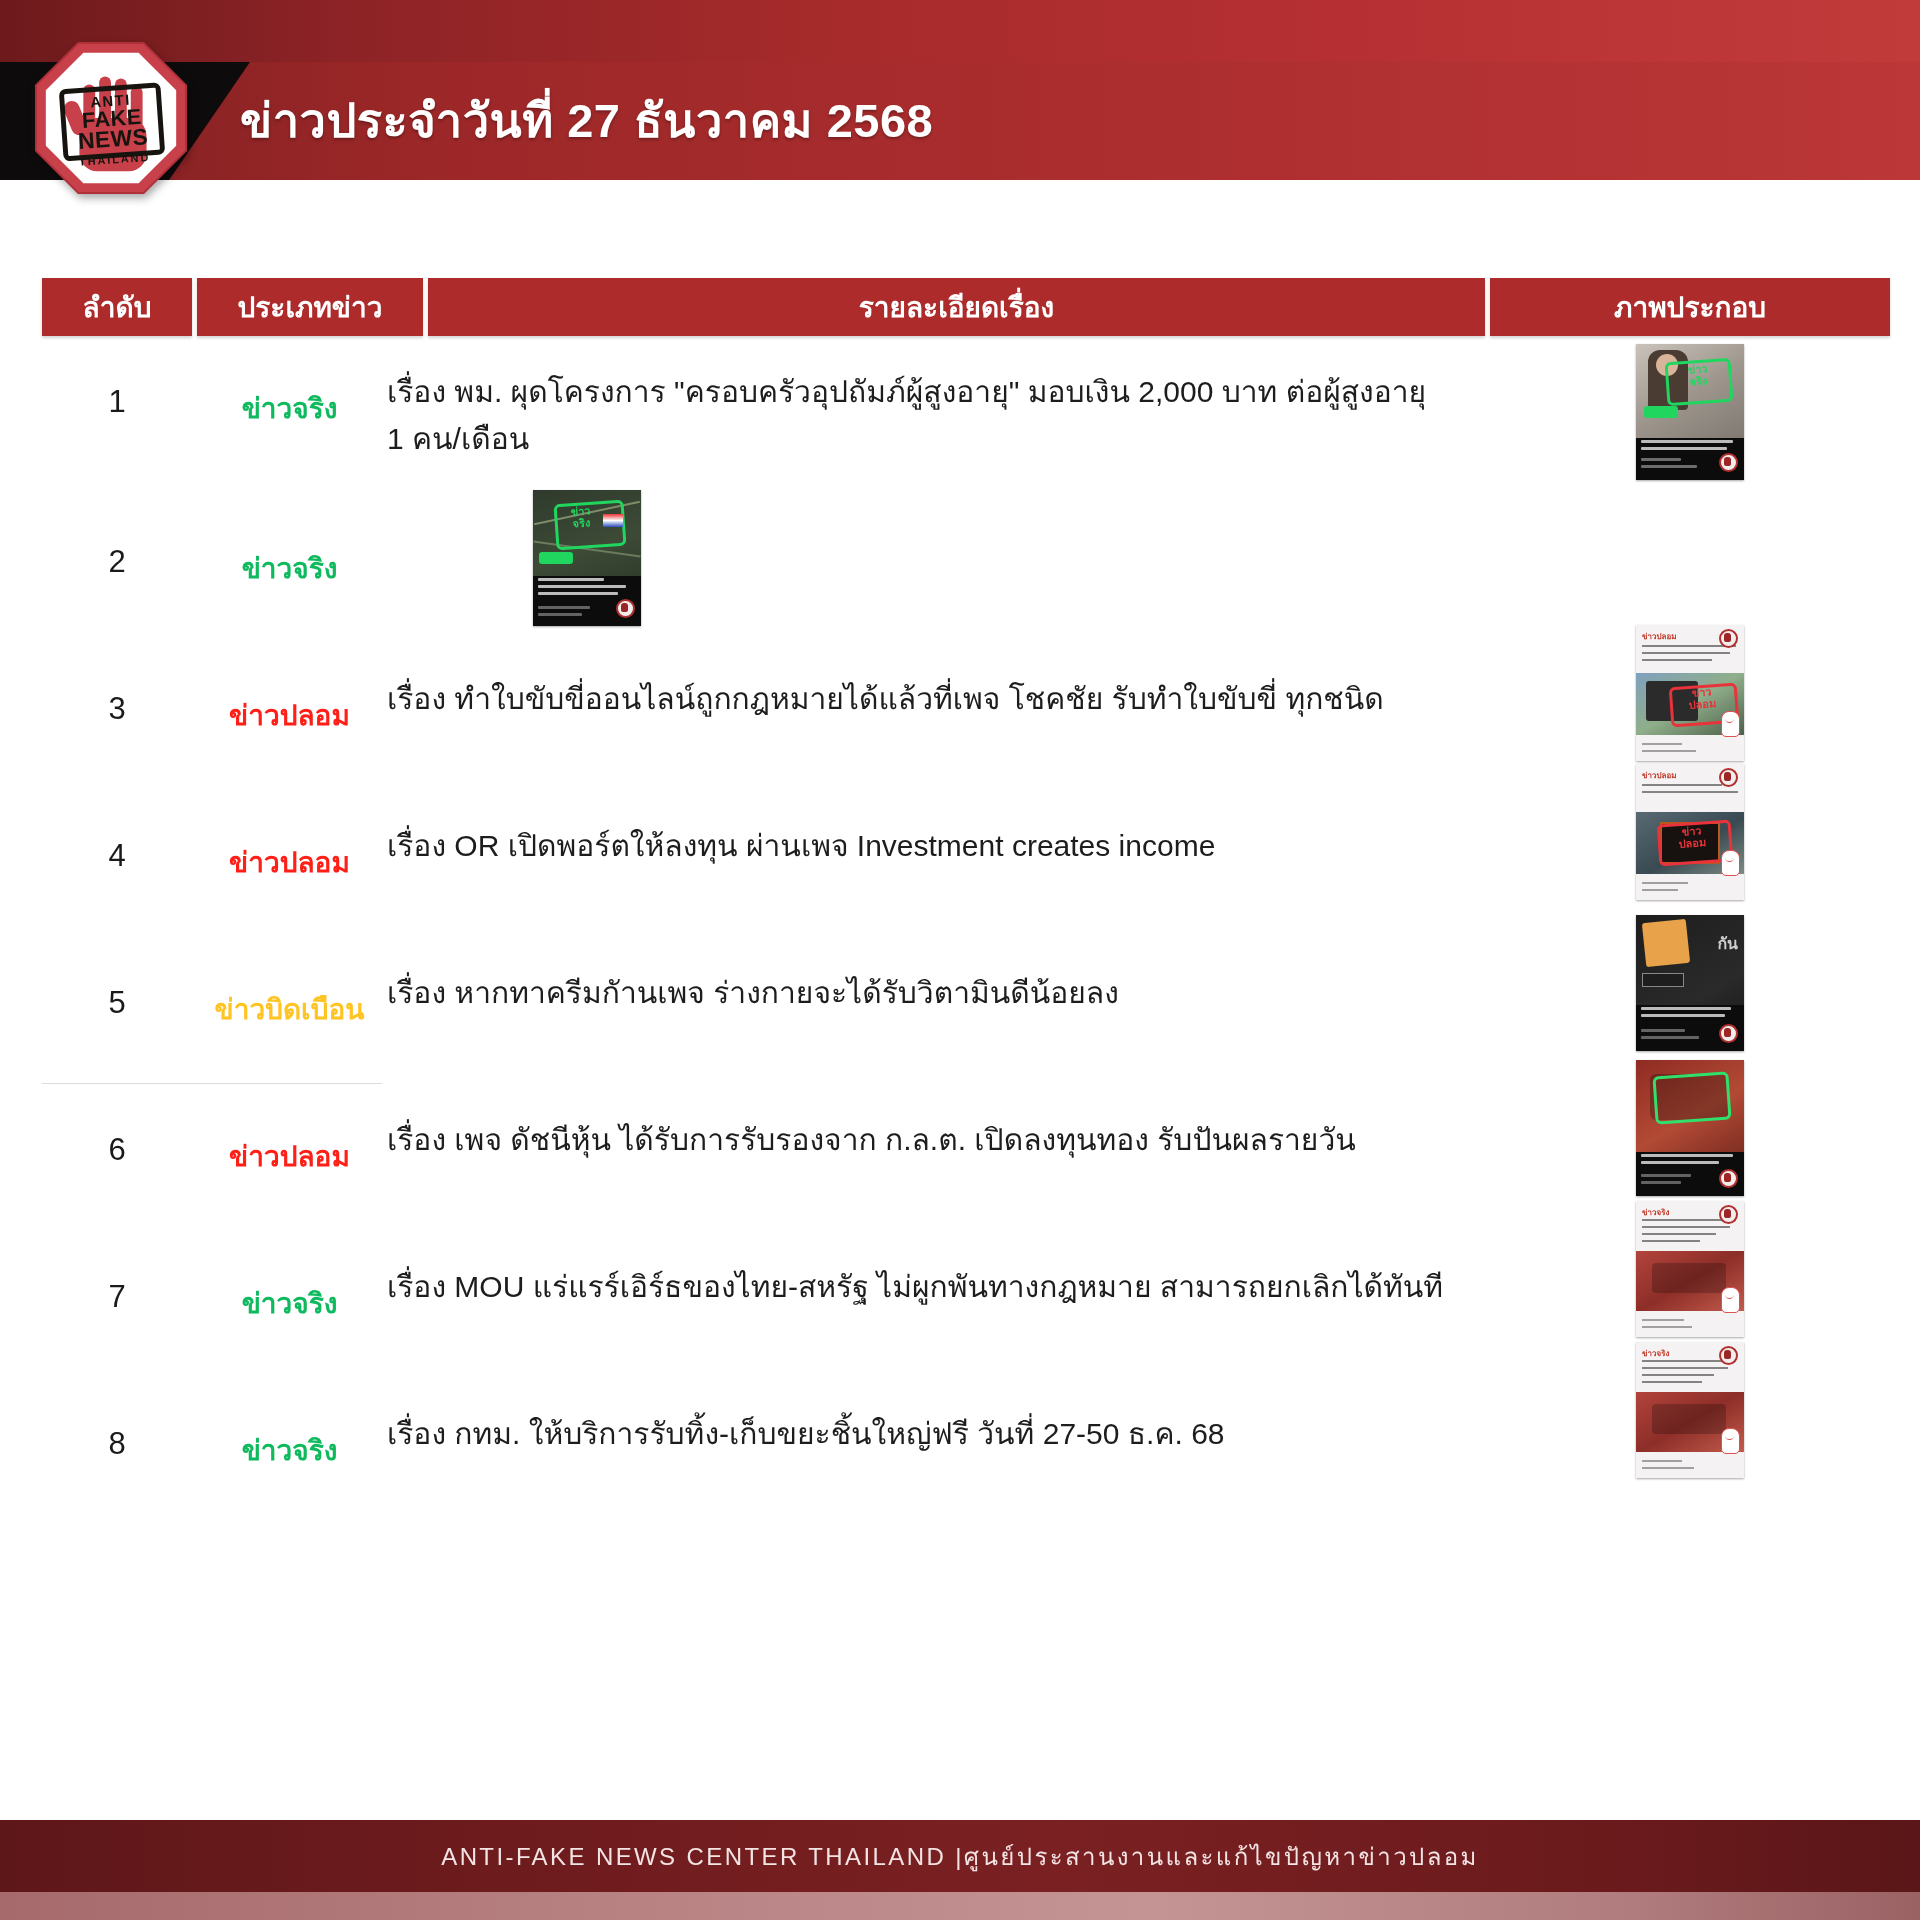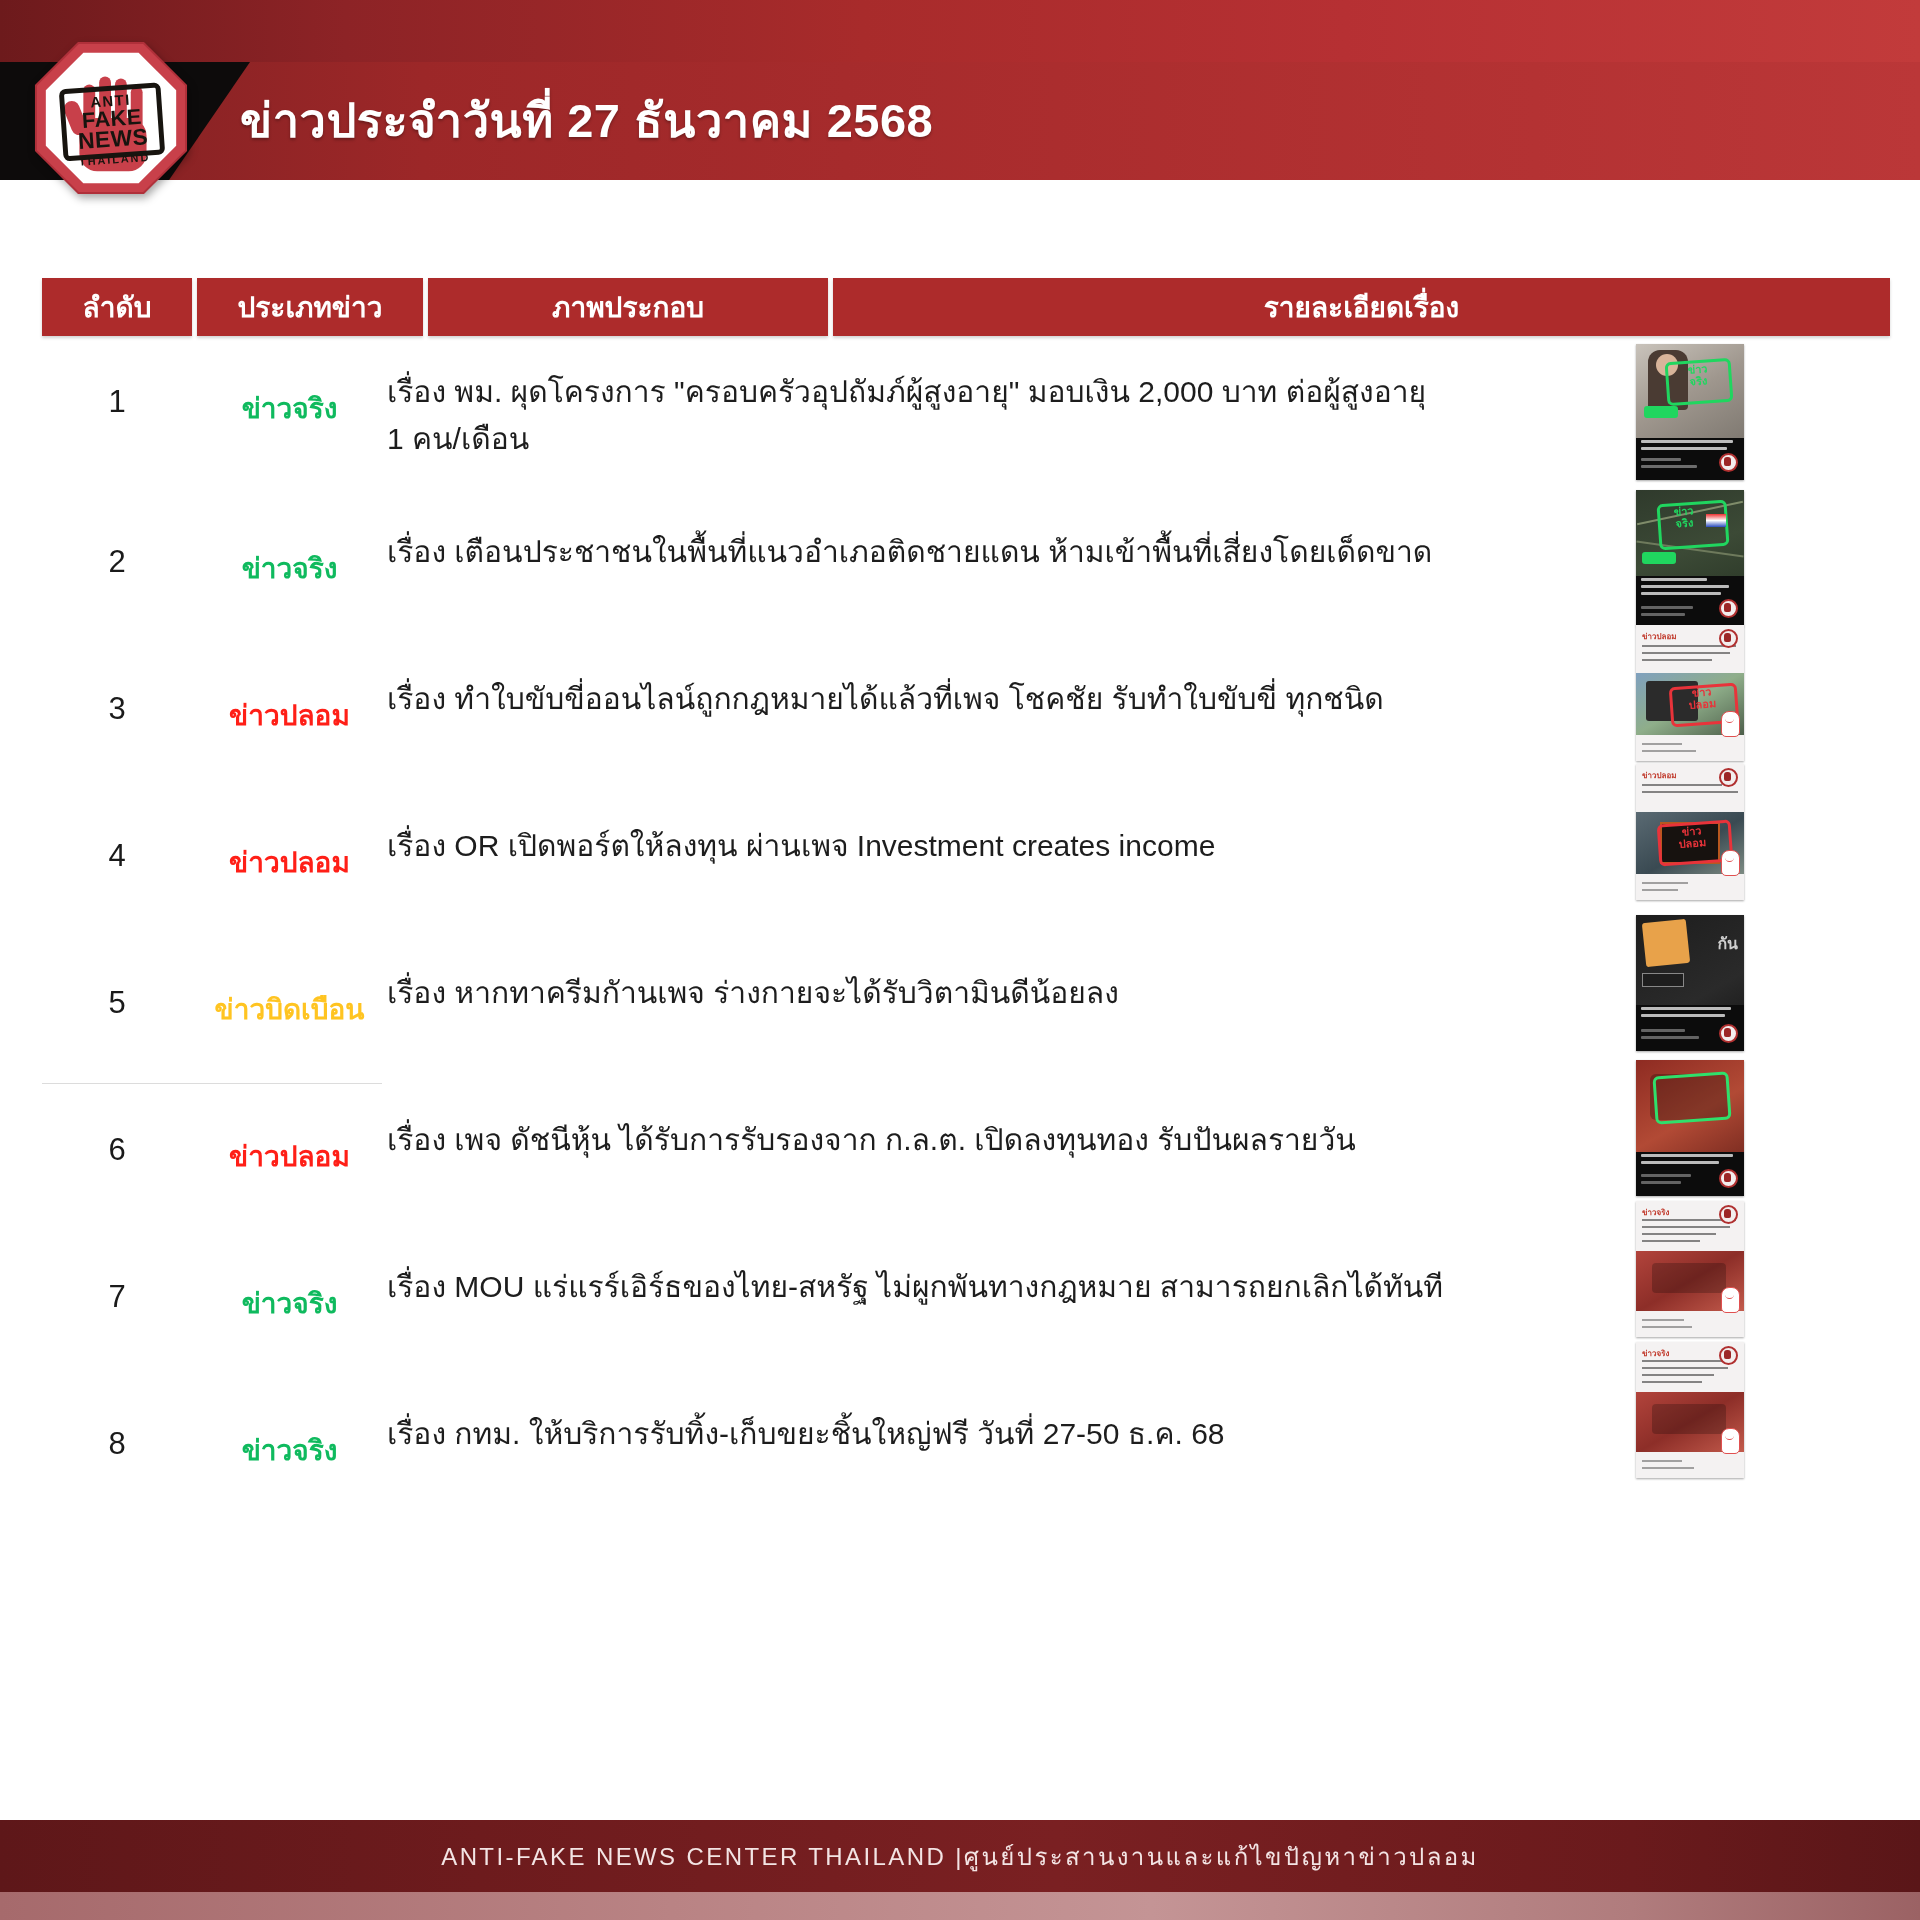--- a/index.html
+++ b/index.html
@@ -317,22 +317,22 @@
 
   <div class="header-title">ข่าวประจำวันที่ 27 ธันวาคม 2568</div>
   <div class="header-whitegap"></div>
 </div>
 
 <div class="table">
 
   <div class="thead">
     <div class="th th-seq">ลำดับ</div>
     <div class="th th-type">ประเภทข่าว</div>
+    <div class="th th-detail">รายละเอียดเรื่อง</div>
     <div class="th th-img">ภาพประกอบ</div>
-    <div class="th th-detail">รายละเอียดเรื่อง</div>
   </div>
 
   <div class="tbody">
 
     <div class="row" style="min-height:160px">
       <div class="cell-seq">1</div>
       <div class="cell-type real">ข่าวจริง</div>
       <div class="cell-detail">เรื่อง พม. ผุดโครงการ "ครอบครัวอุปถัมภ์ผู้สูงอายุ" มอบเงิน 2,000 บาท ต่อผู้สูงอายุ 1 คน/เดือน</div>
       <div class="cell-img">
         <div class="thumb" style="margin-top:8px">
@@ -348,21 +348,20 @@
           <div class="capline" style="top:114px;width:40px;opacity:.55"></div>
           <div class="capline" style="top:121px;width:56px;opacity:.55"></div>
           <div class="seal" style="bottom:8px"></div>
         </div>
       </div>
     </div>
 
     <div class="row">
       <div class="cell-seq">2</div>
       <div class="cell-type real">ข่าวจริง</div>
-      <div class="cell-detail">เรื่อง เตือนประชาชนในพื้นที่แนวอำเภอติดชายแดน ห้ามเข้าพื้นที่เสี่ยงโดยเด็ดขาด</div>
       <div class="cell-img">
         <div class="thumb" style="margin-top:-6px">
           <div class="photo" style="background:linear-gradient(160deg,#2f3a2c 0%,#3c4a36 45%,#243021 100%)"></div>
           <div style="position:absolute;left:0;top:22px;width:108px;height:2px;background:#7f8c6a;transform:rotate(-12deg)"></div>
           <div style="position:absolute;left:0;top:58px;width:108px;height:2px;background:#6e7a5c;transform:rotate(8deg)"></div>
           <div class="stampbox" style="left:22px;top:12px;width:64px;height:40px"></div>
           <div class="stamptxt" style="left:28px;top:16px;width:40px">ข่าว<br>จริง</div>
           <div style="position:absolute;left:70px;top:24px;width:20px;height:13px;background:linear-gradient(#e33,#fff 50%,#2a4bbd)"></div>
           <div style="position:absolute;left:6px;top:62px;width:34px;height:12px;background:#20d65f;border-radius:3px"></div>
           <div class="capbar" style="height:50px"></div>

